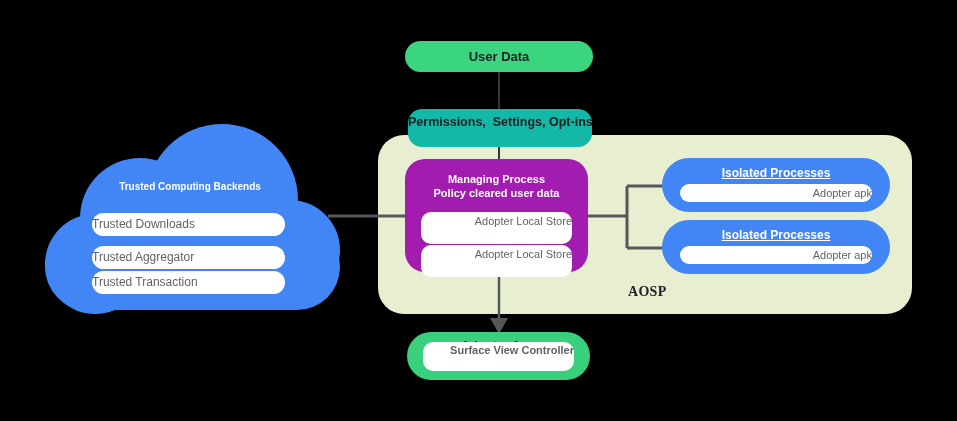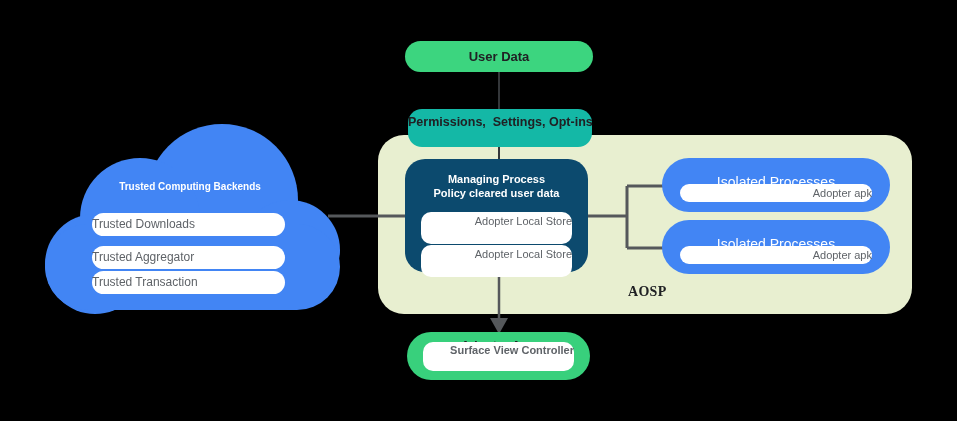--- a/index.html
+++ b/index.html
@@ -56,35 +56,35 @@
   }
   .permissions {
     left: 408px; top: 93px; width: 184px; height: 38px;
     background: #14b8a6; border-radius: 14px;
     line-height: 27px; font-size: 12.5px; font-weight: bold; color: #202124;
     white-space: pre;
     margin-top: 16px;
   }
   .managing {
     left: 405px; top: 159px; width: 183px; height: 113px;
-    background: #0c4a6e; border-radius: 20px;
+    background: #a21caf; border-radius: 20px;
   }
   .managing-title {
     margin-top: 13px;
     color: #ffffff; font-weight: bold; font-size: 11px; line-height: 14px;
   }
   .managing .inner-pill { left: 16px; width: 151px; height: 32px; line-height: 18px; }
 
   .isolated {
     left: 662px; width: 228px; height: 54px;
     background: #4285f4; border-radius: 27px;
   }
   .isolated-title {
-    margin-top: 16px;
-    color: #ffffff; font-weight: normal; font-size: 14px;
+    margin-top: 8px;
+    color: #ffffff; font-weight: bold; font-size: 12px;
     text-decoration: underline;
   }
   .isolated .inner-pill { left: 18px; top: 26px; width: 192px; height: 18px; line-height: 18px; }
 
   .adopter-app {
     left: 407px; top: 332px; width: 183px; height: 48px;
     background: #38d07c; border-radius: 24px;
   }
   .adopter-title {
     margin-top: 7px;

